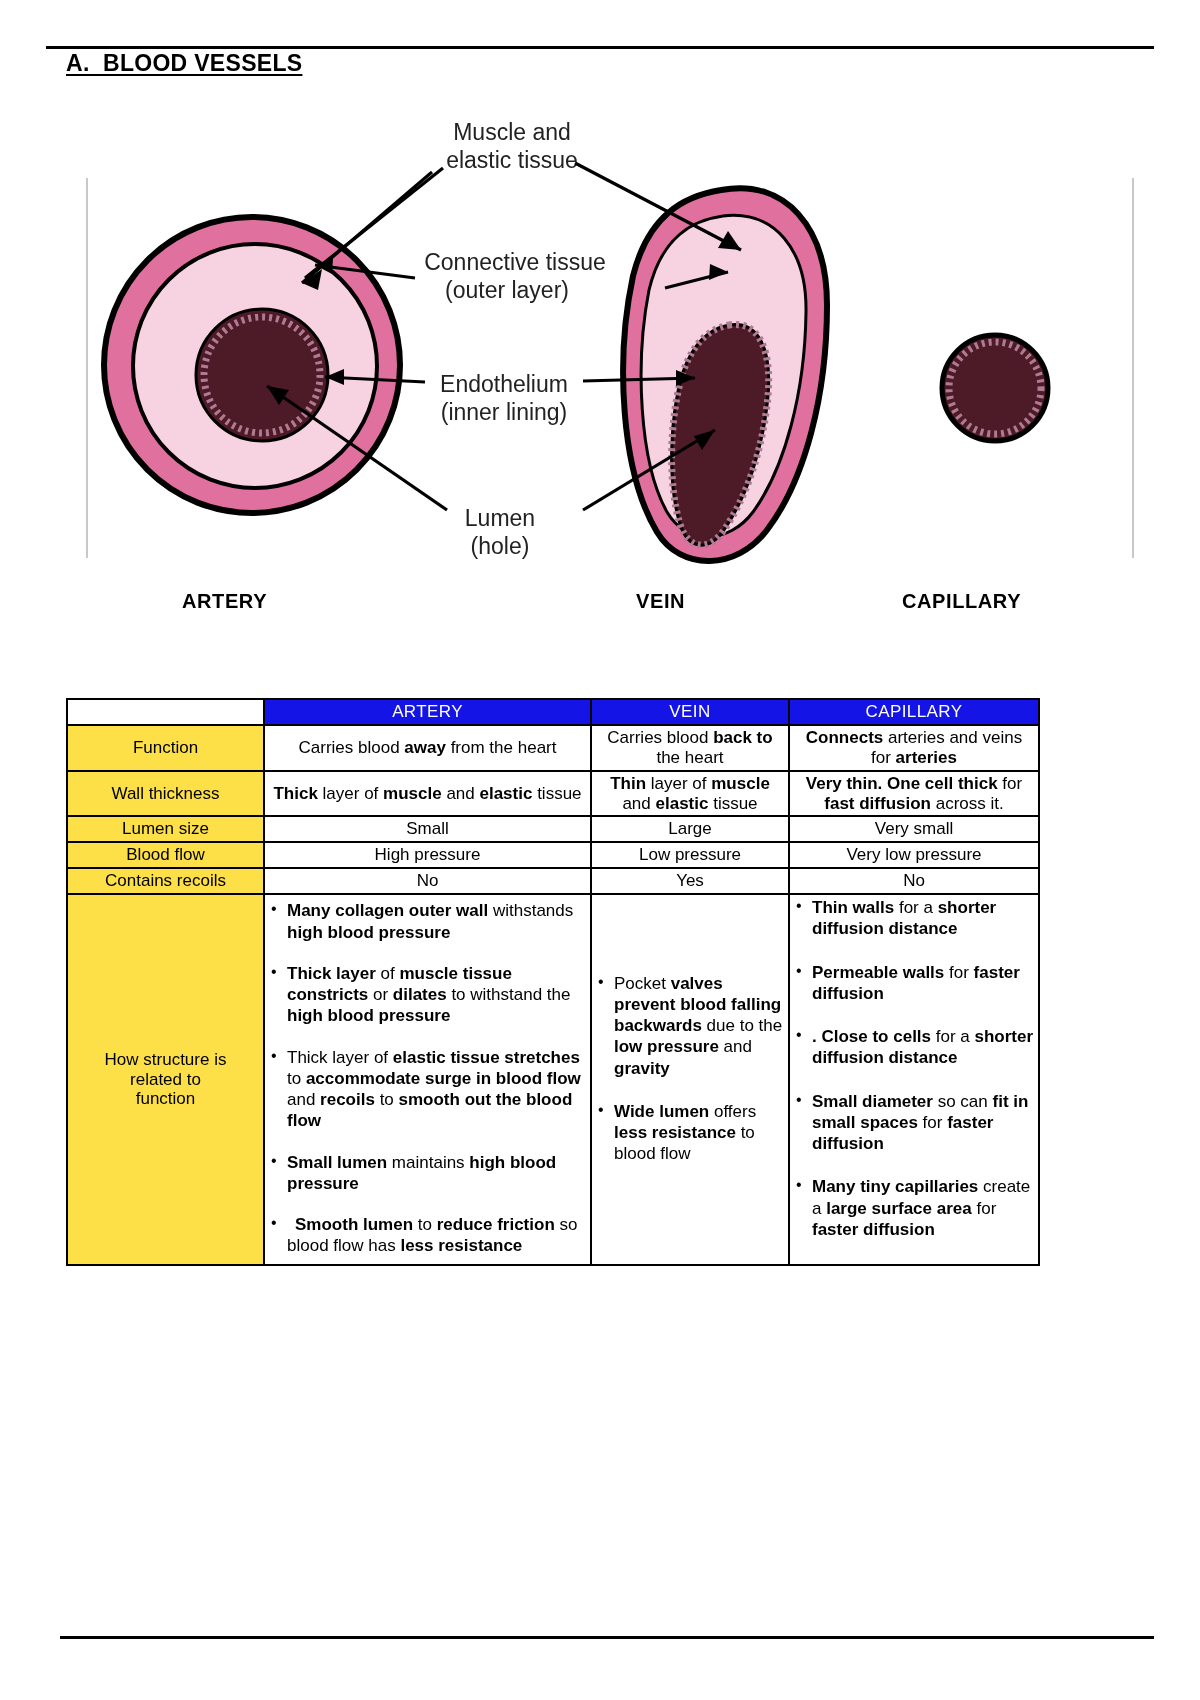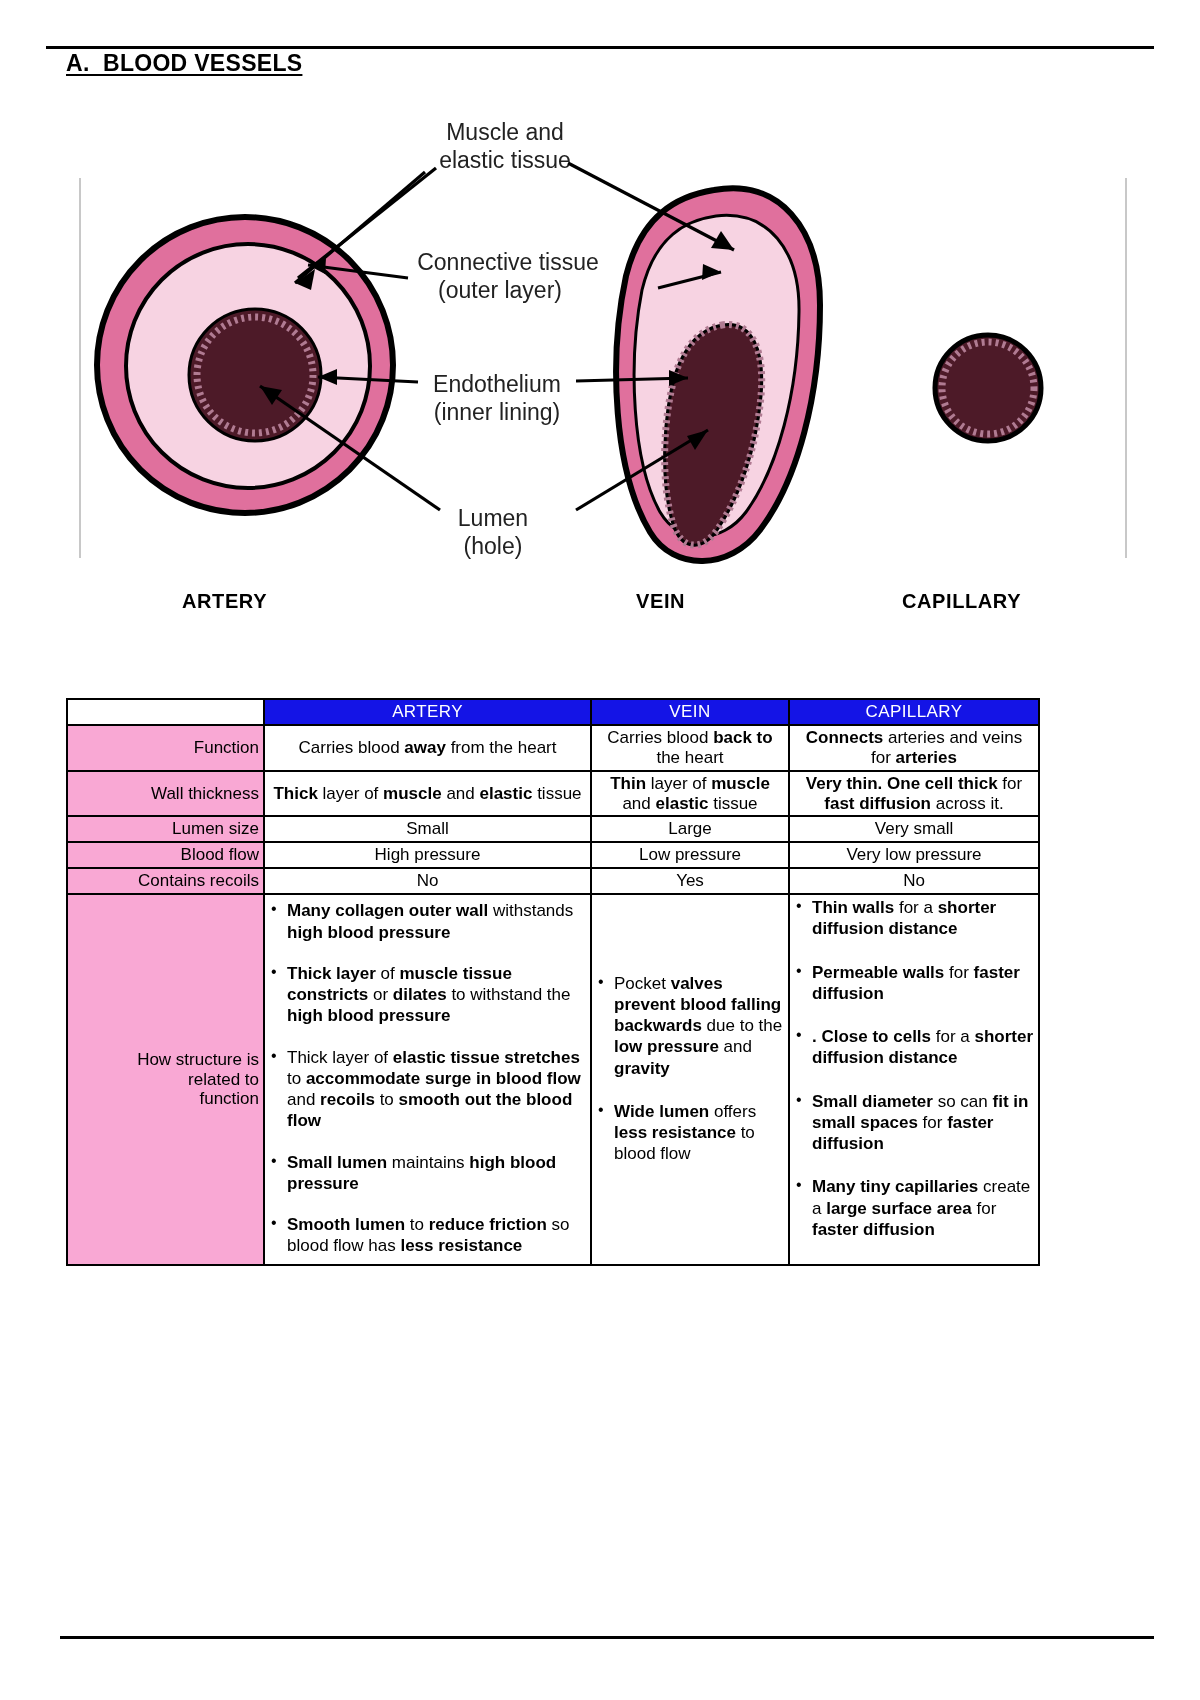--- a/index.html
+++ b/index.html
@@ -50,21 +50,21 @@
     font-weight: bold;
     letter-spacing: 0.3px;
     text-decoration: underline;
     text-underline-offset: 3px;
     white-space: pre;
   }
 
   
   .diagram {
     position: absolute;
-    left: 8px;
+    left: 15px;
     top: 100px;
     width: 1120px;
     height: 480px;
   }
   .diagram svg { display: block; }
 
   .vessel-names {
     position: absolute;
     left: 0;
     top: 590px;
@@ -111,23 +111,23 @@
   .hdr-blue {
     background: #1414e6;
     color: #ffffff;
     font-weight: bold;
     text-align: center;
     font-size: 19px;
     letter-spacing: 0.4px;
     padding: 1px 4px;
   }
   .rowlabel {
-    background: #f9a8d4;
+    background: #fde047;
     font-weight: bold;
-    text-align: right;
+    text-align: center;
     font-size: 18px;
   }
   .cell-c { text-align: center; }
 
   
   td.bullets {
     vertical-align: top;
     padding: 8px 6px 10px 6px;
   }
   td.bullets ul {
@@ -293,21 +293,21 @@
             <td class="cell-c"><span>No</span></td>
           </tr>
           <tr>
             <td class="rowlabel">How structure is<br>related to<br>function</td>
             <td class="bullets art-col">
               <ul>
                 <li><span style="font-weight: bold;">Many collagen outer wall</span><span> withstands </span><span style="font-weight: bold;">high blood pressure</span></li>
                 <li><span style="font-weight: bold;">Thick layer</span><span> of </span><span style="font-weight: bold;">muscle tissue constricts</span><span> or </span><span style="font-weight: bold;">dilates</span><span> to withstand the </span><span style="font-weight: bold;">high blood pressure</span></li>
                 <li><span>Thick layer of </span><span style="font-weight: bold;">elastic tissue stretches</span><span> to </span><span style="font-weight: bold;">accommodate surge in blood flow</span><span> and </span><span style="font-weight: bold; text-align: center;">recoils</span><span> to </span><span style="font-weight: bold;">smooth out the blood flow</span></li>
                 <li><span style="font-weight: bold;">Small lumen</span><span> maintains </span><span style="font-weight: bold;">high blood pressure</span></li>
-                <li><span style="font-weight: bold;">Smooth lumen</span><span> to </span><span style="font-weight: bold;">reduce friction</span><span> so blood flow has </span><span style="font-weight: bold;">less resistance</span></li>
+                <li><span style="font-weight: bold; margin-left: 8px;">Smooth lumen</span><span> to </span><span style="font-weight: bold;">reduce friction</span><span> so blood flow has </span><span style="font-weight: bold;">less resistance</span></li>
               </ul>
             </td>
             <td class="bullets vein-col">
               <ul>
                 <li><span>Pocket </span><span style="font-weight: bold;">valves prevent blood falling backwards</span><span> due to the </span><span style="font-weight: bold;">low pressure</span><span> and </span><span style="font-weight: bold;">gravity</span></li>
                 <li><span style="font-weight: bold;">Wide lumen</span><span> offers </span><span style="font-weight: bold;">less resistance</span><span> to blood flow</span></li>
               </ul>
             </td>
             <td class="bullets cap-col">
               <ul>

